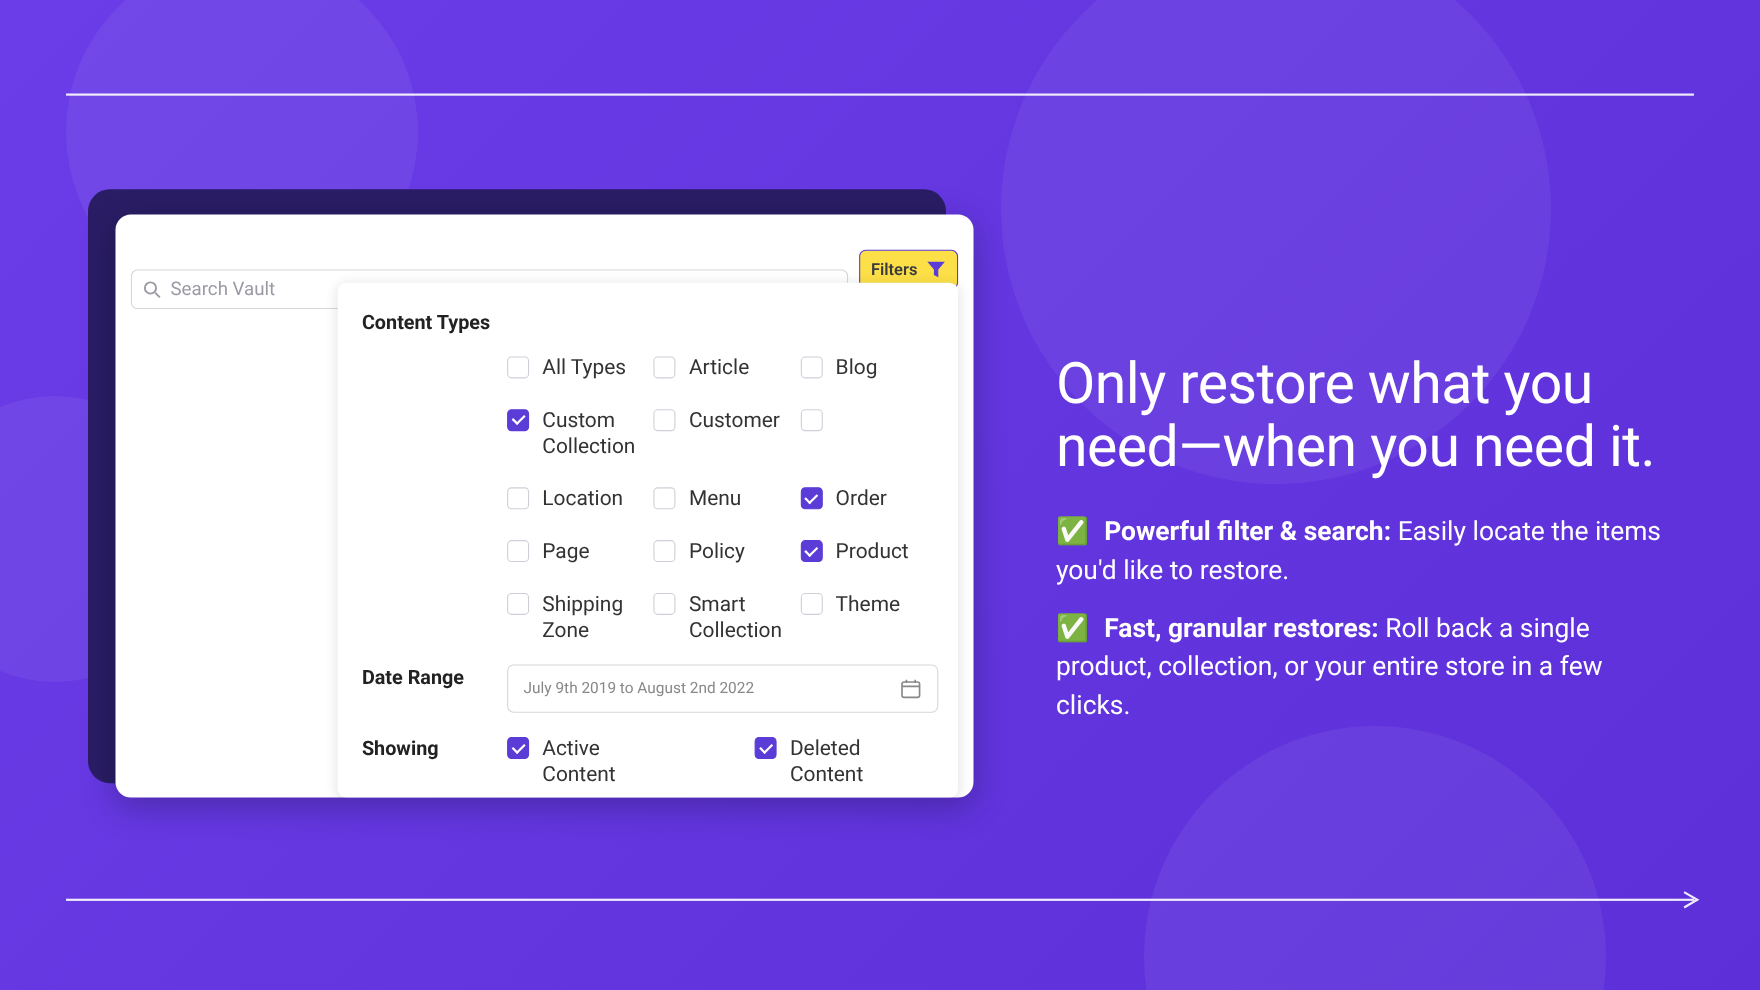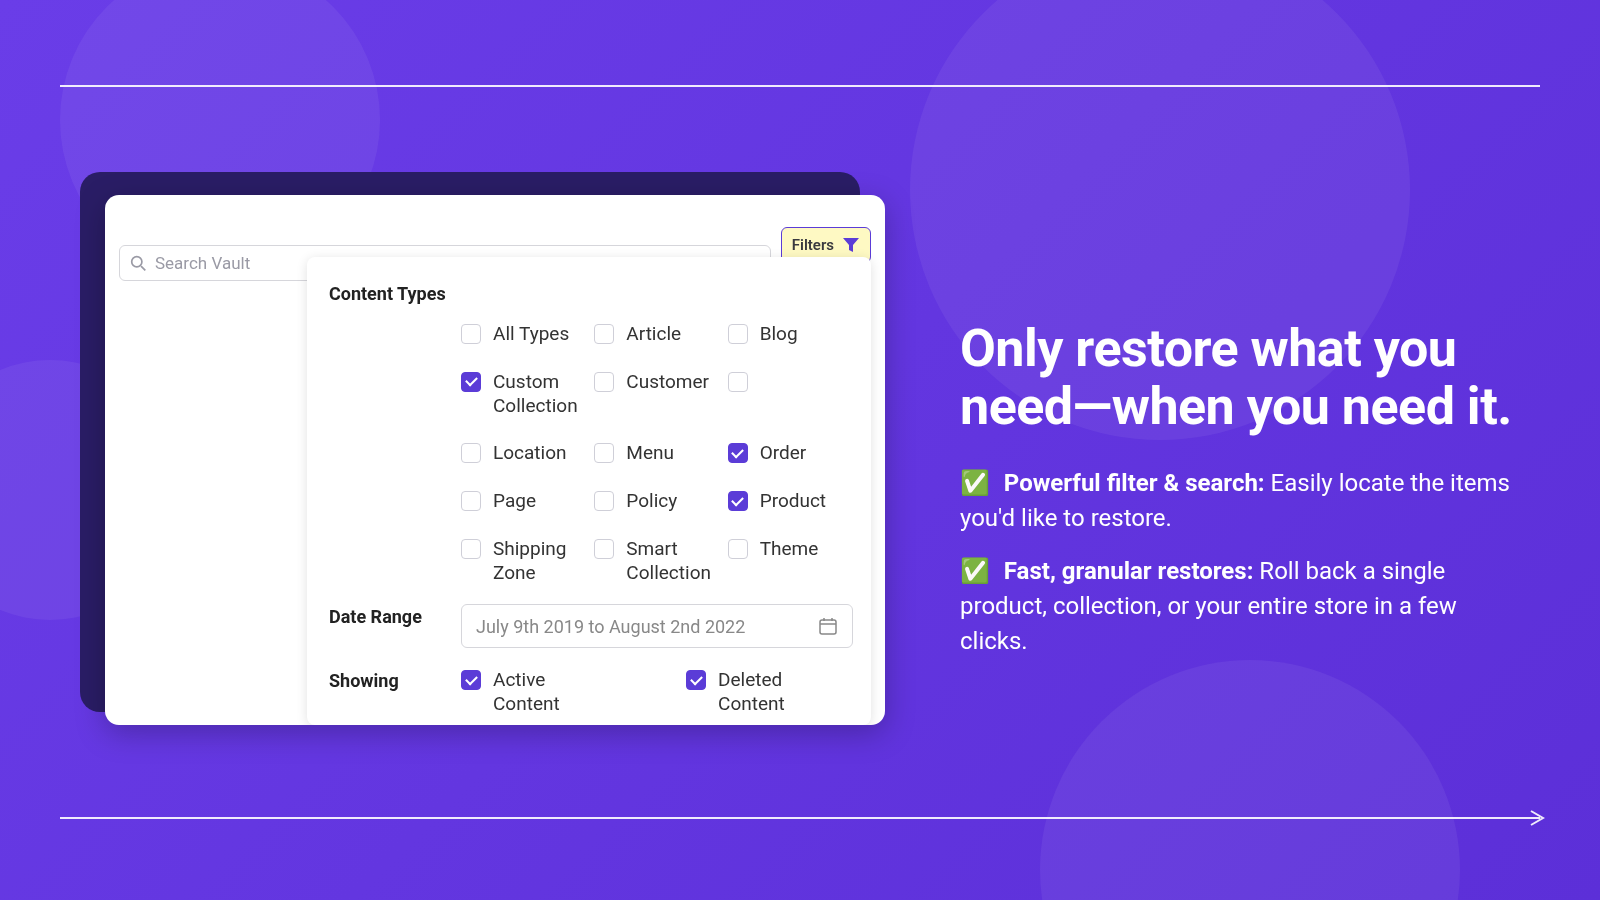--- a/index.html
+++ b/index.html
@@ -77,21 +77,21 @@
     padding: 0 10px;
     color: #9a9aa5;
     font-size: 17px;
     margin-top: 36px;
   }
   .search-box svg { flex-shrink: 0; margin-right: 8px; }
   .filters-btn {
     height: 36px;
     border: 1.5px solid #5b3cd7;
     border-radius: 6px;
-    background: #fef9c3;
+    background: #fde047;
     padding: 0 10px;
     display: flex;
     align-items: center;
     gap: 8px;
     color: #3a3a3f;
     font-size: 15px;
     font-weight: 600;
     cursor: pointer;
   }
   .filters-btn svg { display: block; }
@@ -162,37 +162,37 @@
   .date-input {
     flex: 1;
     height: 44px;
     border: 1px solid #d6d6db;
     border-radius: 6px;
     display: flex;
     align-items: center;
     justify-content: space-between;
     padding: 0 14px;
     color: #888;
-    font-size: 18px;
+    font-size: 14px;
     cursor: pointer;
   }
 
   .showing-row { display: flex; gap: 70px; }
 
   
   .copy {
     position: absolute;
     left: 960px;
     top: 320px;
     right: 70px;
     color: #fff;
   }
   .headline {
     font-size: 52px;
-    font-weight: 700;
+    font-weight: 400;
     line-height: 1.12;
     letter-spacing: -0.5px;
     margin-bottom: 30px;
   }
   .bullet {
     font-size: 24px;
     line-height: 1.45;
     margin-bottom: 18px;
     font-weight: 400;
   }

